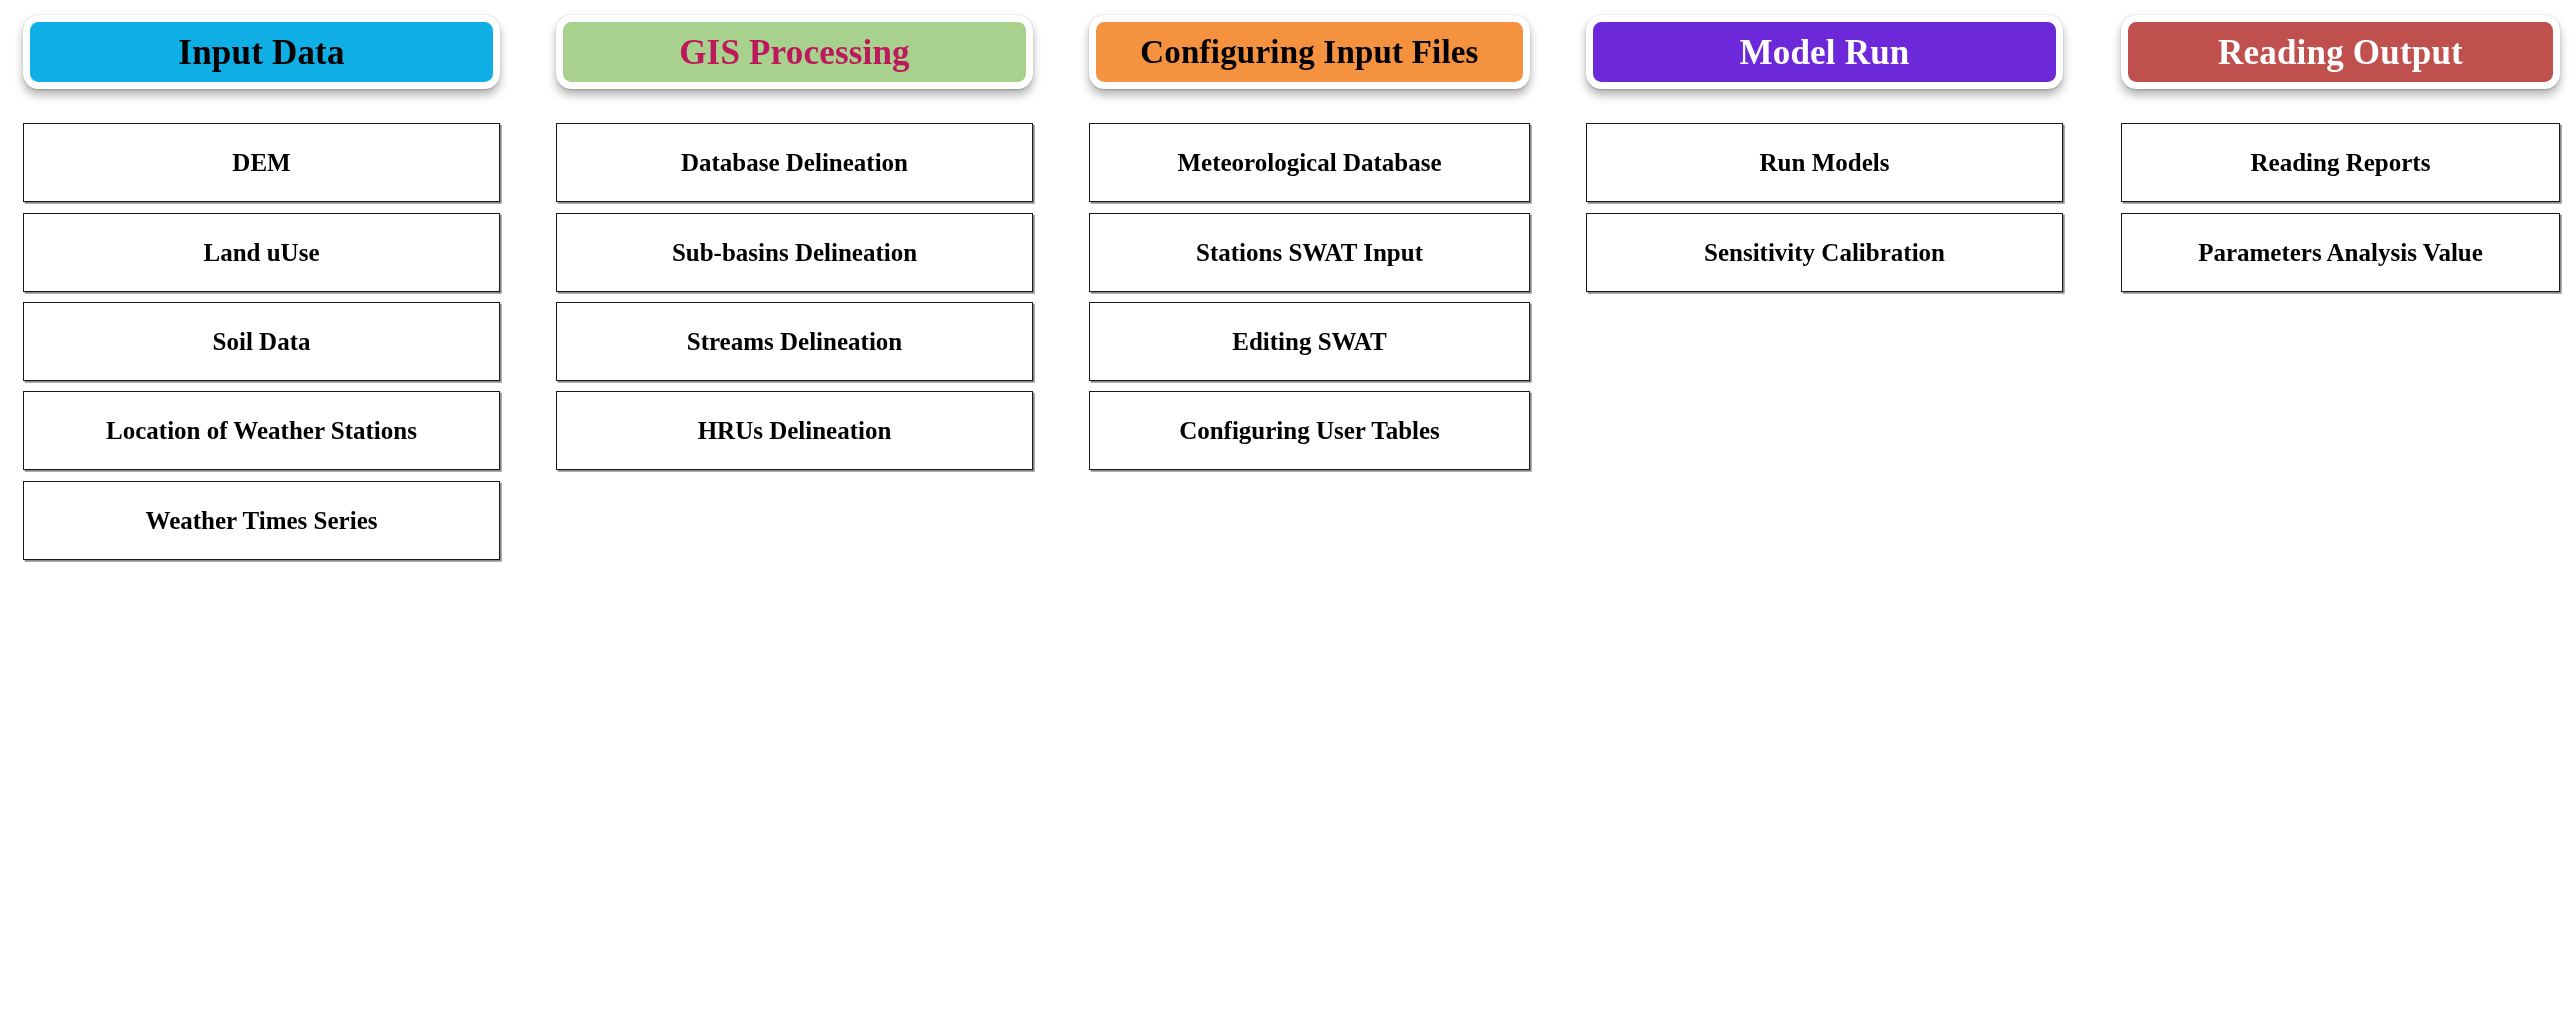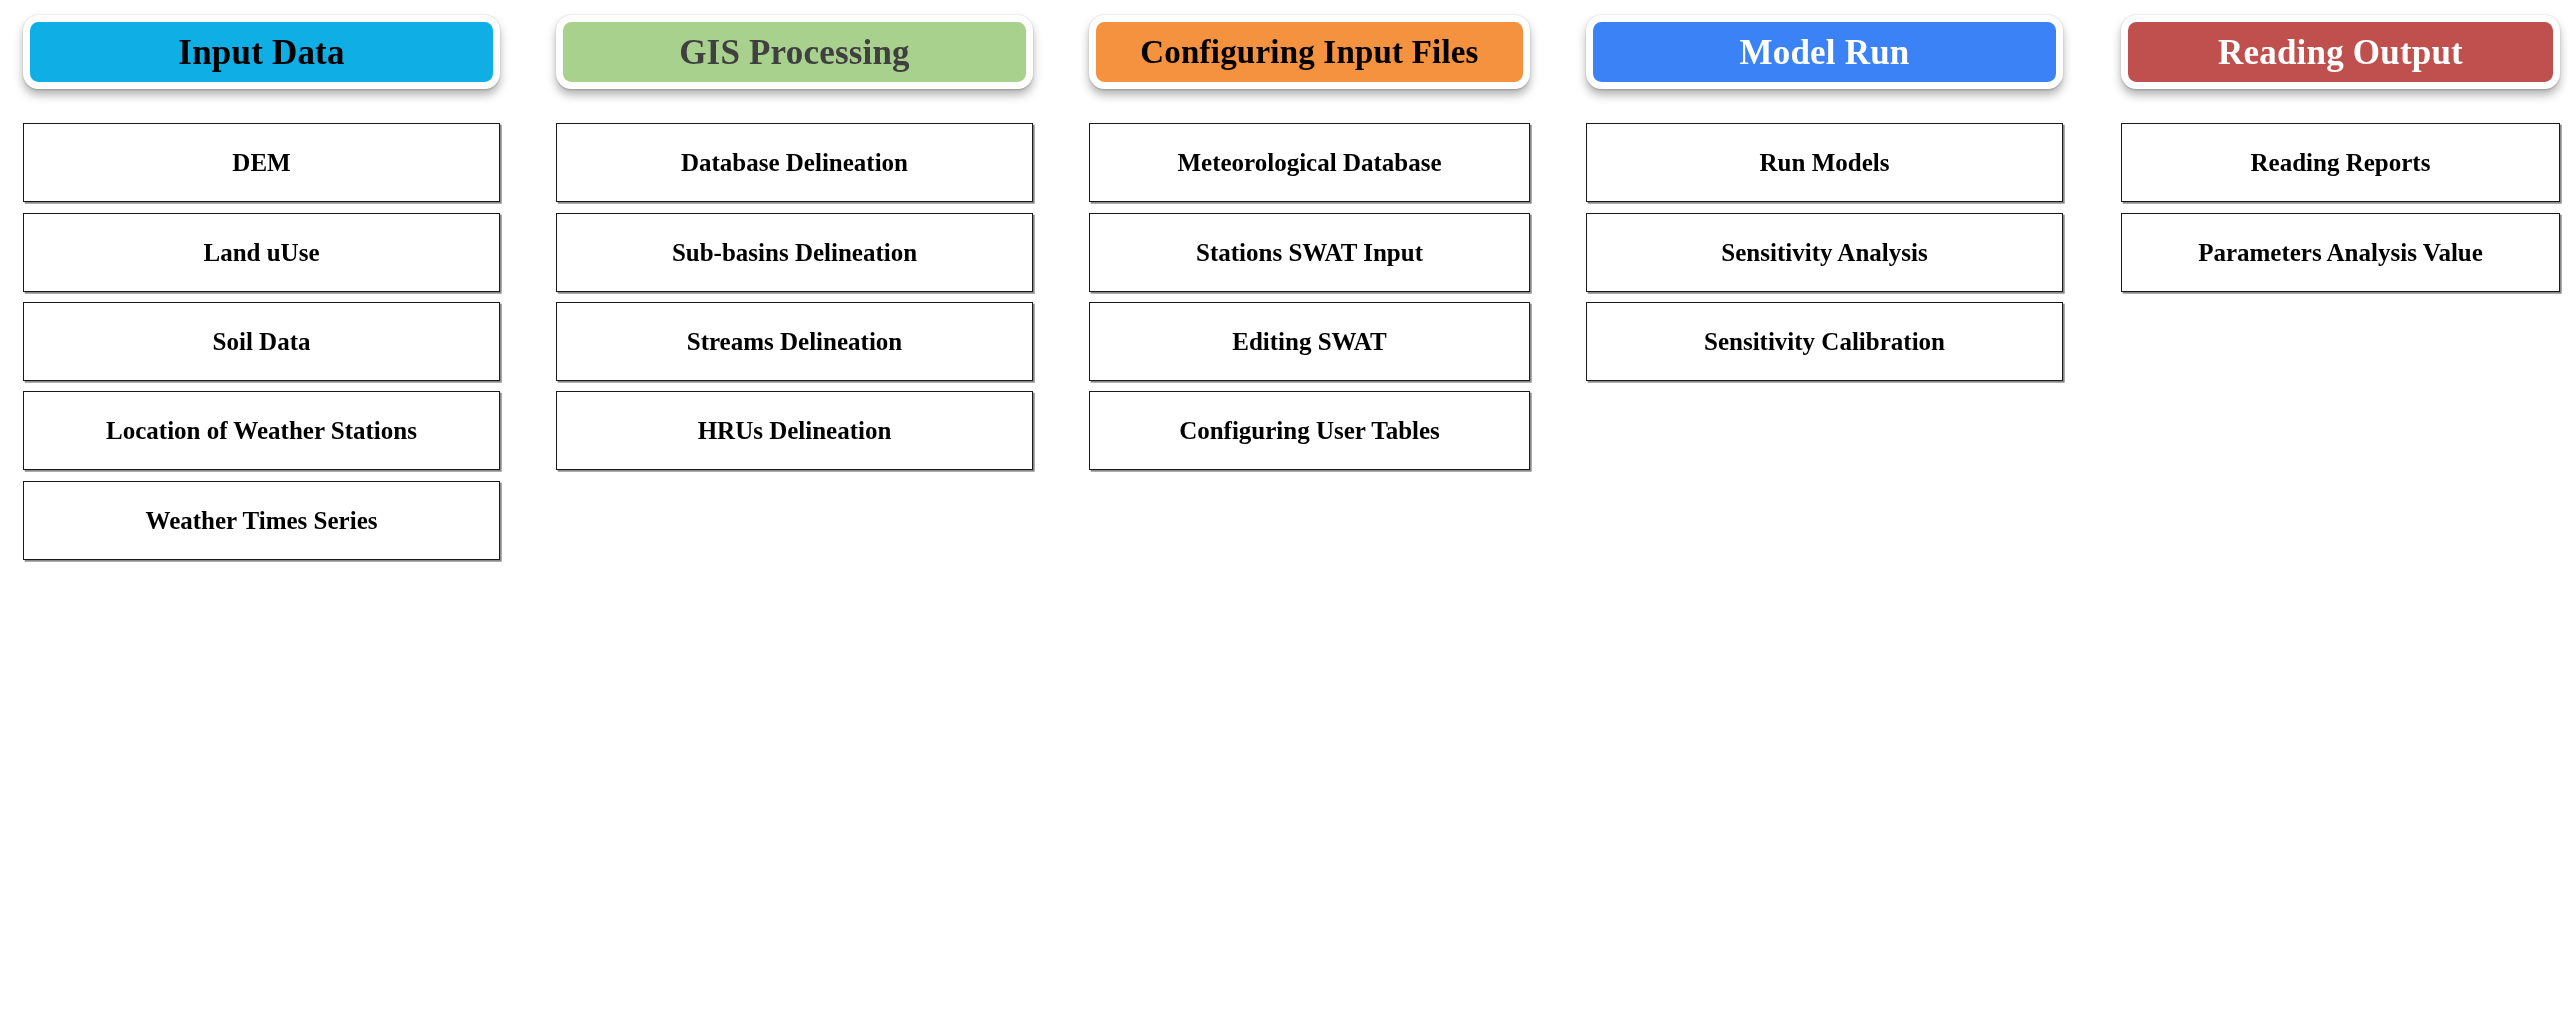--- a/index.html
+++ b/index.html
@@ -123,21 +123,21 @@
     <div class="item">
       <span class="label">Location of Weather Stations</span>
     </div>
     <div class="item">
       <span class="label">Weather Times Series</span>
     </div>
   </div>
 
   <div class="column col-1">
     <div class="header-wrap">
-      <div class="header-pill" style="background:#A9D18E;color:#404040;">
+      <div class="header-pill" style="background:#A9D18E;color:#be185d;">
         <span class="label">GIS Processing</span>
       </div>
     </div>
     <div class="item">
       <span class="label">Database Delineation</span>
     </div>
     <div class="item">
       <span class="label">Sub-basins Delineation</span>
     </div>
     <div class="item">
@@ -163,29 +163,26 @@
     <div class="item">
       <span class="label">Editing SWAT</span>
     </div>
     <div class="item">
       <span class="label">Configuring User Tables</span>
     </div>
   </div>
 
   <div class="column col-3">
     <div class="header-wrap">
-      <div class="header-pill" style="background:#3b82f6;color:#FFFFFF;">
+      <div class="header-pill" style="background:#6d28d9;color:#FFFFFF;">
         <span class="label">Model Run</span>
       </div>
     </div>
     <div class="item">
       <span class="label">Run Models</span>
-    </div>
-    <div class="item">
-      <span class="label">Sensitivity Analysis</span>
     </div>
     <div class="item">
       <span class="label">Sensitivity Calibration</span>
     </div>
   </div>
 
   <div class="column col-4">
     <div class="header-wrap">
       <div class="header-pill" style="background:#C0504D;color:#FFFFFF;">
         <span class="label">Reading Output</span>

